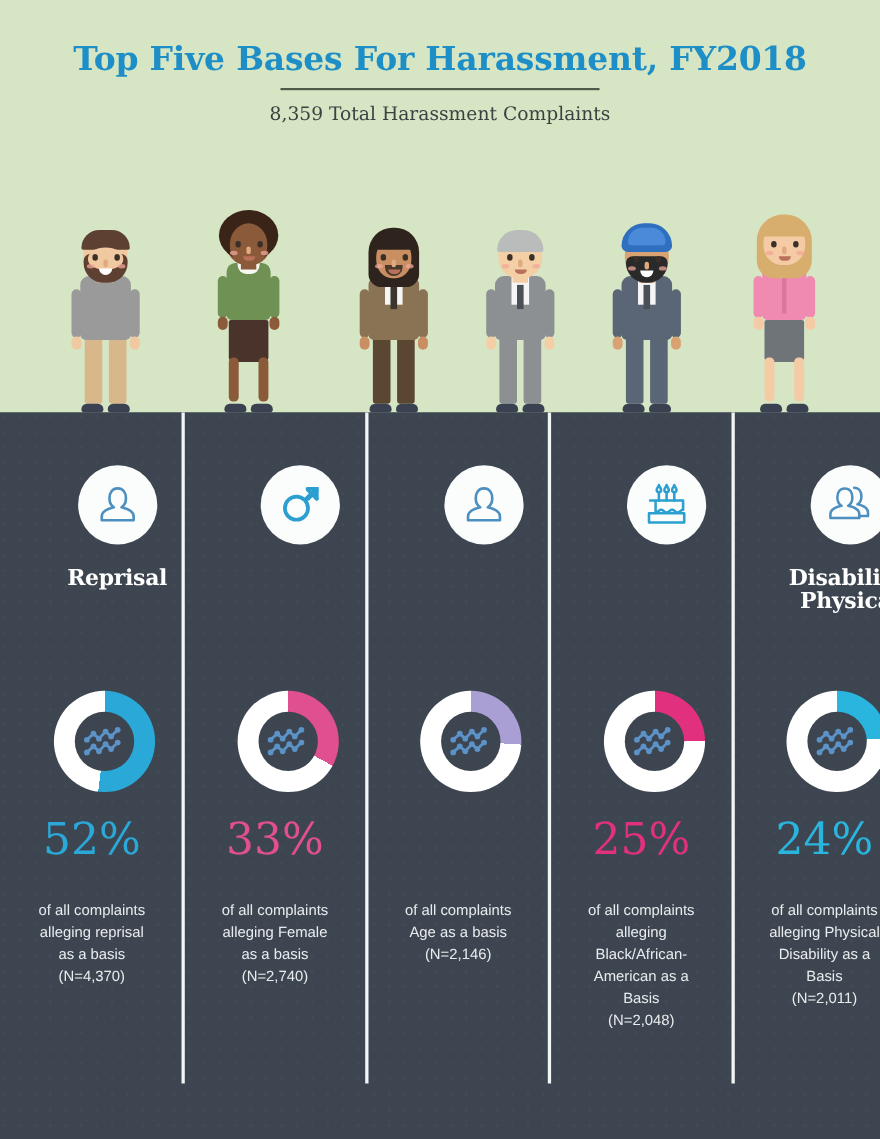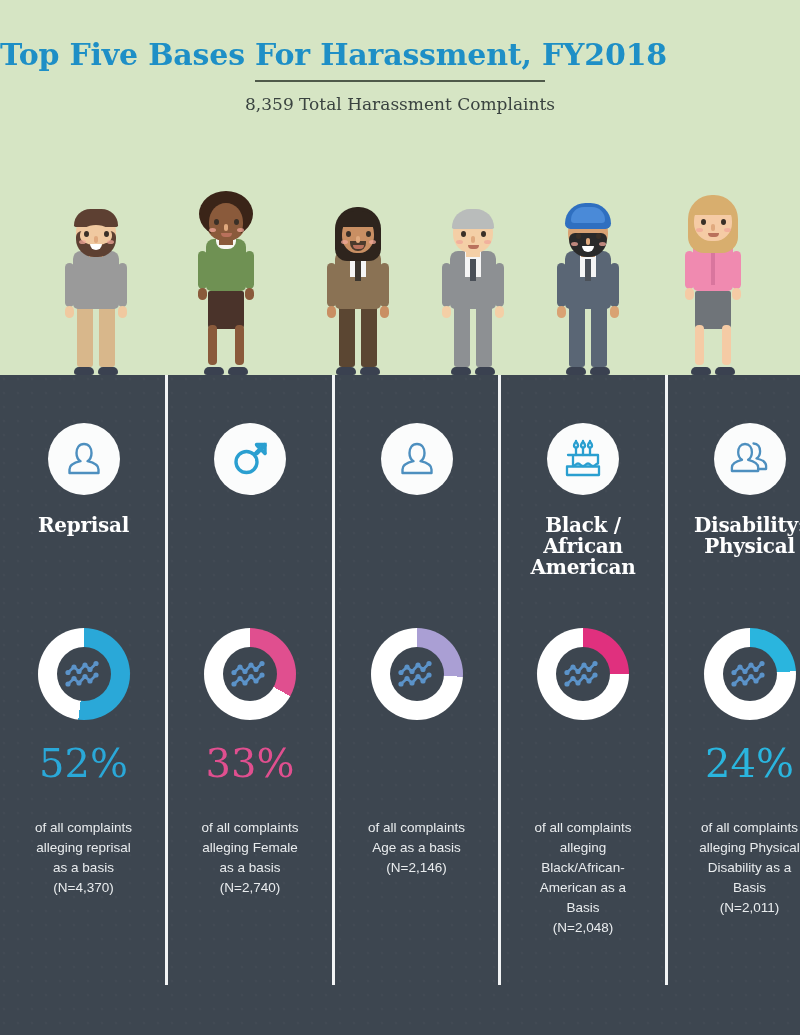--- a/index.html
+++ b/index.html
@@ -11,21 +11,21 @@
   }
   .page{position:relative;width:800px;height:1035px;overflow:hidden;}
 
   
   .header{
     position:absolute;left:0;top:0;width:800px;height:375px;
     background:#d6e5c4;
   }
   .title{
     position:absolute;left:0;top:37px;width:800px;
-    text-align:left;
+    text-align:center;
     font-family:"DejaVu Serif", serif;
     font-weight:bold;
     font-size:30px;
     letter-spacing:-0.2px;
     color:#1e8fc6;
     white-space:nowrap;
   }
   .title-rule{
     position:absolute;left:50%;top:80px;transform:translateX(-50%);
     width:290px;height:2px;background:#4f5a4a;
@@ -57,21 +57,21 @@
   
   .panel{
     position:absolute;left:0;top:375px;width:800px;height:660px;
     background:
       radial-gradient(circle at 4px 4px, rgba(255,255,255,.022) 1.4px, transparent 1.6px) 0 0/14px 14px,
       #3d4650;
   }
   .columns{position:absolute;left:0;top:0;width:800px;height:610px;}
   .col{
     position:absolute;top:0;width:167px;height:610px;
-    display:flex;flex-direction:column;align-items:center;
+    display:flex;flex-direction:column;align-items:center;padding-left:23px;
   }
   .divider{
     position:absolute;top:0;width:3px;height:610px;background:#f2f4f5;
   }
 
   .icon-circle{
     margin-top:48px;
     width:72px;height:72px;border-radius:50%;
     background:#fbfcfc;
     display:flex;align-items:center;justify-content:center;
@@ -381,23 +381,20 @@
           <div class="icon-circle">
             <svg width="42" height="40" viewBox="0 0 42 40" fill="none" stroke="#2a9fd0" stroke-width="2.3" stroke-linejoin="round" stroke-linecap="round">
       <path d="M12 6.5c0-2 2-3.2 2-4.5 0 1.3 2 2.5 2 4.5a2 2 0 01-4 0z"></path>
       <path d="M19 6.5c0-2 2-3.2 2-4.5 0 1.3 2 2.5 2 4.5a2 2 0 01-4 0z"></path>
       <path d="M26 6.5c0-2 2-3.2 2-4.5 0 1.3 2 2.5 2 4.5a2 2 0 01-4 0z"></path>
       <path d="M14 9v7M21 9v7M28 9v7"></path>
       <path d="M6 16h30v8.5c-2.5 0-2.5 2.5-5 2.5s-2.5-2.5-5-2.5-2.5 2.5-5 2.5-2.5-2.5-5-2.5-2.5 2.5-5 2.5V16z"></path>
       <path d="M5 27.5h32V36H5z"></path>
     </svg>
           </div>
-          <div class="col-title" style="white-space: pre-line;">Black /
-African
-American</div>
           <div class="donut-wrap">
             <div class="donut" style="background: conic-gradient(rgb(224, 48, 126) 0deg, rgb(224, 48, 126) 90deg, rgb(255, 255, 255) 90deg, rgb(255, 255, 255) 360deg);"></div>
             <div class="donut-hole">
               <svg width="40" height="32" viewBox="0 0 40 32" fill="none" stroke="#5b93c9" stroke-width="2.6" stroke-linecap="round" stroke-linejoin="round">
     <path d="M4 14.5l6-5.5 5 4.5 6-6.5 5 4.5 6-6"></path>
     <circle cx="4" cy="14.5" r="2.6" fill="#5b93c9" stroke="none"></circle>
     <circle cx="10" cy="9" r="2.6" fill="#5b93c9" stroke="none"></circle>
     <circle cx="15" cy="13.5" r="2.6" fill="#5b93c9" stroke="none"></circle>
     <circle cx="21" cy="7" r="2.6" fill="#5b93c9" stroke="none"></circle>
     <circle cx="26" cy="11.5" r="2.6" fill="#5b93c9" stroke="none"></circle>
@@ -405,20 +402,21 @@
     <path d="M4 26l6-5.5 5 4.5 6-6.5 5 4.5 6-6"></path>
     <circle cx="4" cy="26" r="2.6" fill="#5b93c9" stroke="none"></circle>
     <circle cx="10" cy="20.5" r="2.6" fill="#5b93c9" stroke="none"></circle>
     <circle cx="15" cy="25" r="2.6" fill="#5b93c9" stroke="none"></circle>
     <circle cx="21" cy="18.5" r="2.6" fill="#5b93c9" stroke="none"></circle>
     <circle cx="26" cy="23" r="2.6" fill="#5b93c9" stroke="none"></circle>
     <circle cx="32" cy="17" r="2.6" fill="#5b93c9" stroke="none"></circle>
   </svg>
             </div>
           </div>
+          <div class="pct" style="color: rgb(224, 48, 126);">25%</div>
           <div class="caption">of all complaints
 alleging
 Black/African-
 American as a
 Basis
 (N=2,048)</div>
         </div>
         <div class="divider" style="left: 664.5px; background: rgb(242, 244, 245);"></div>
         <div class="col" style="left: 666px;">
           <div class="icon-circle">

